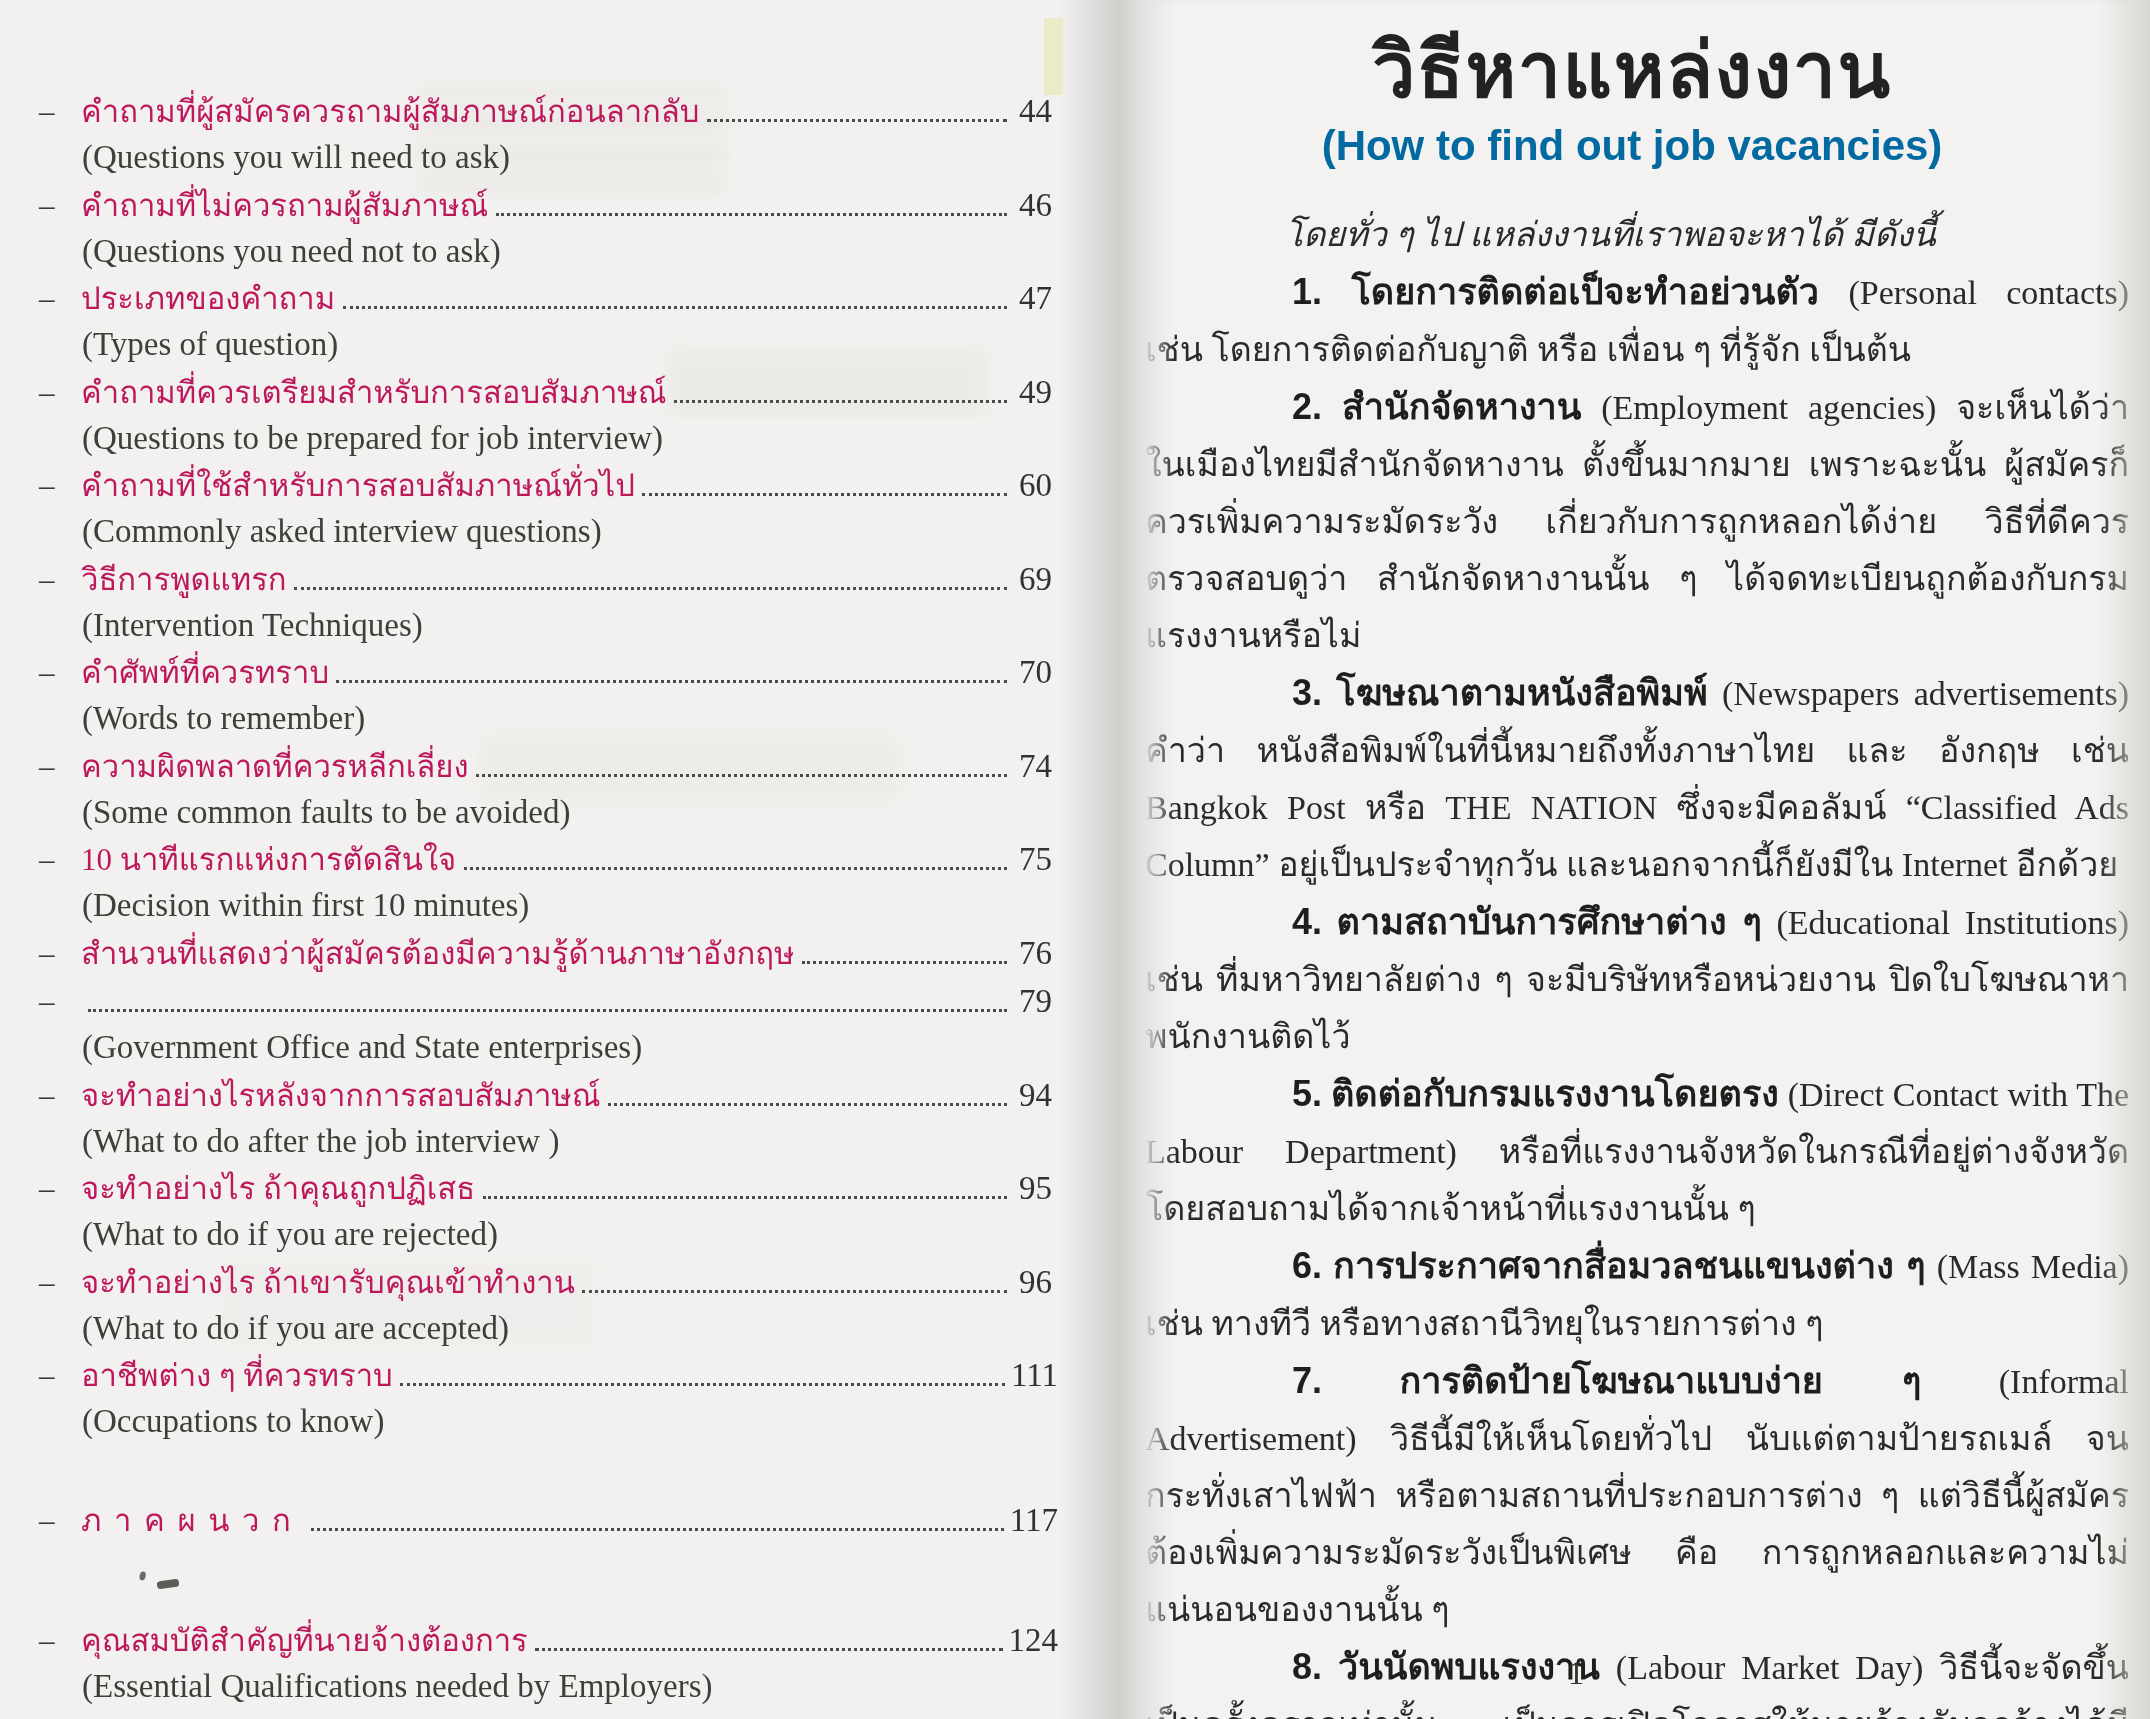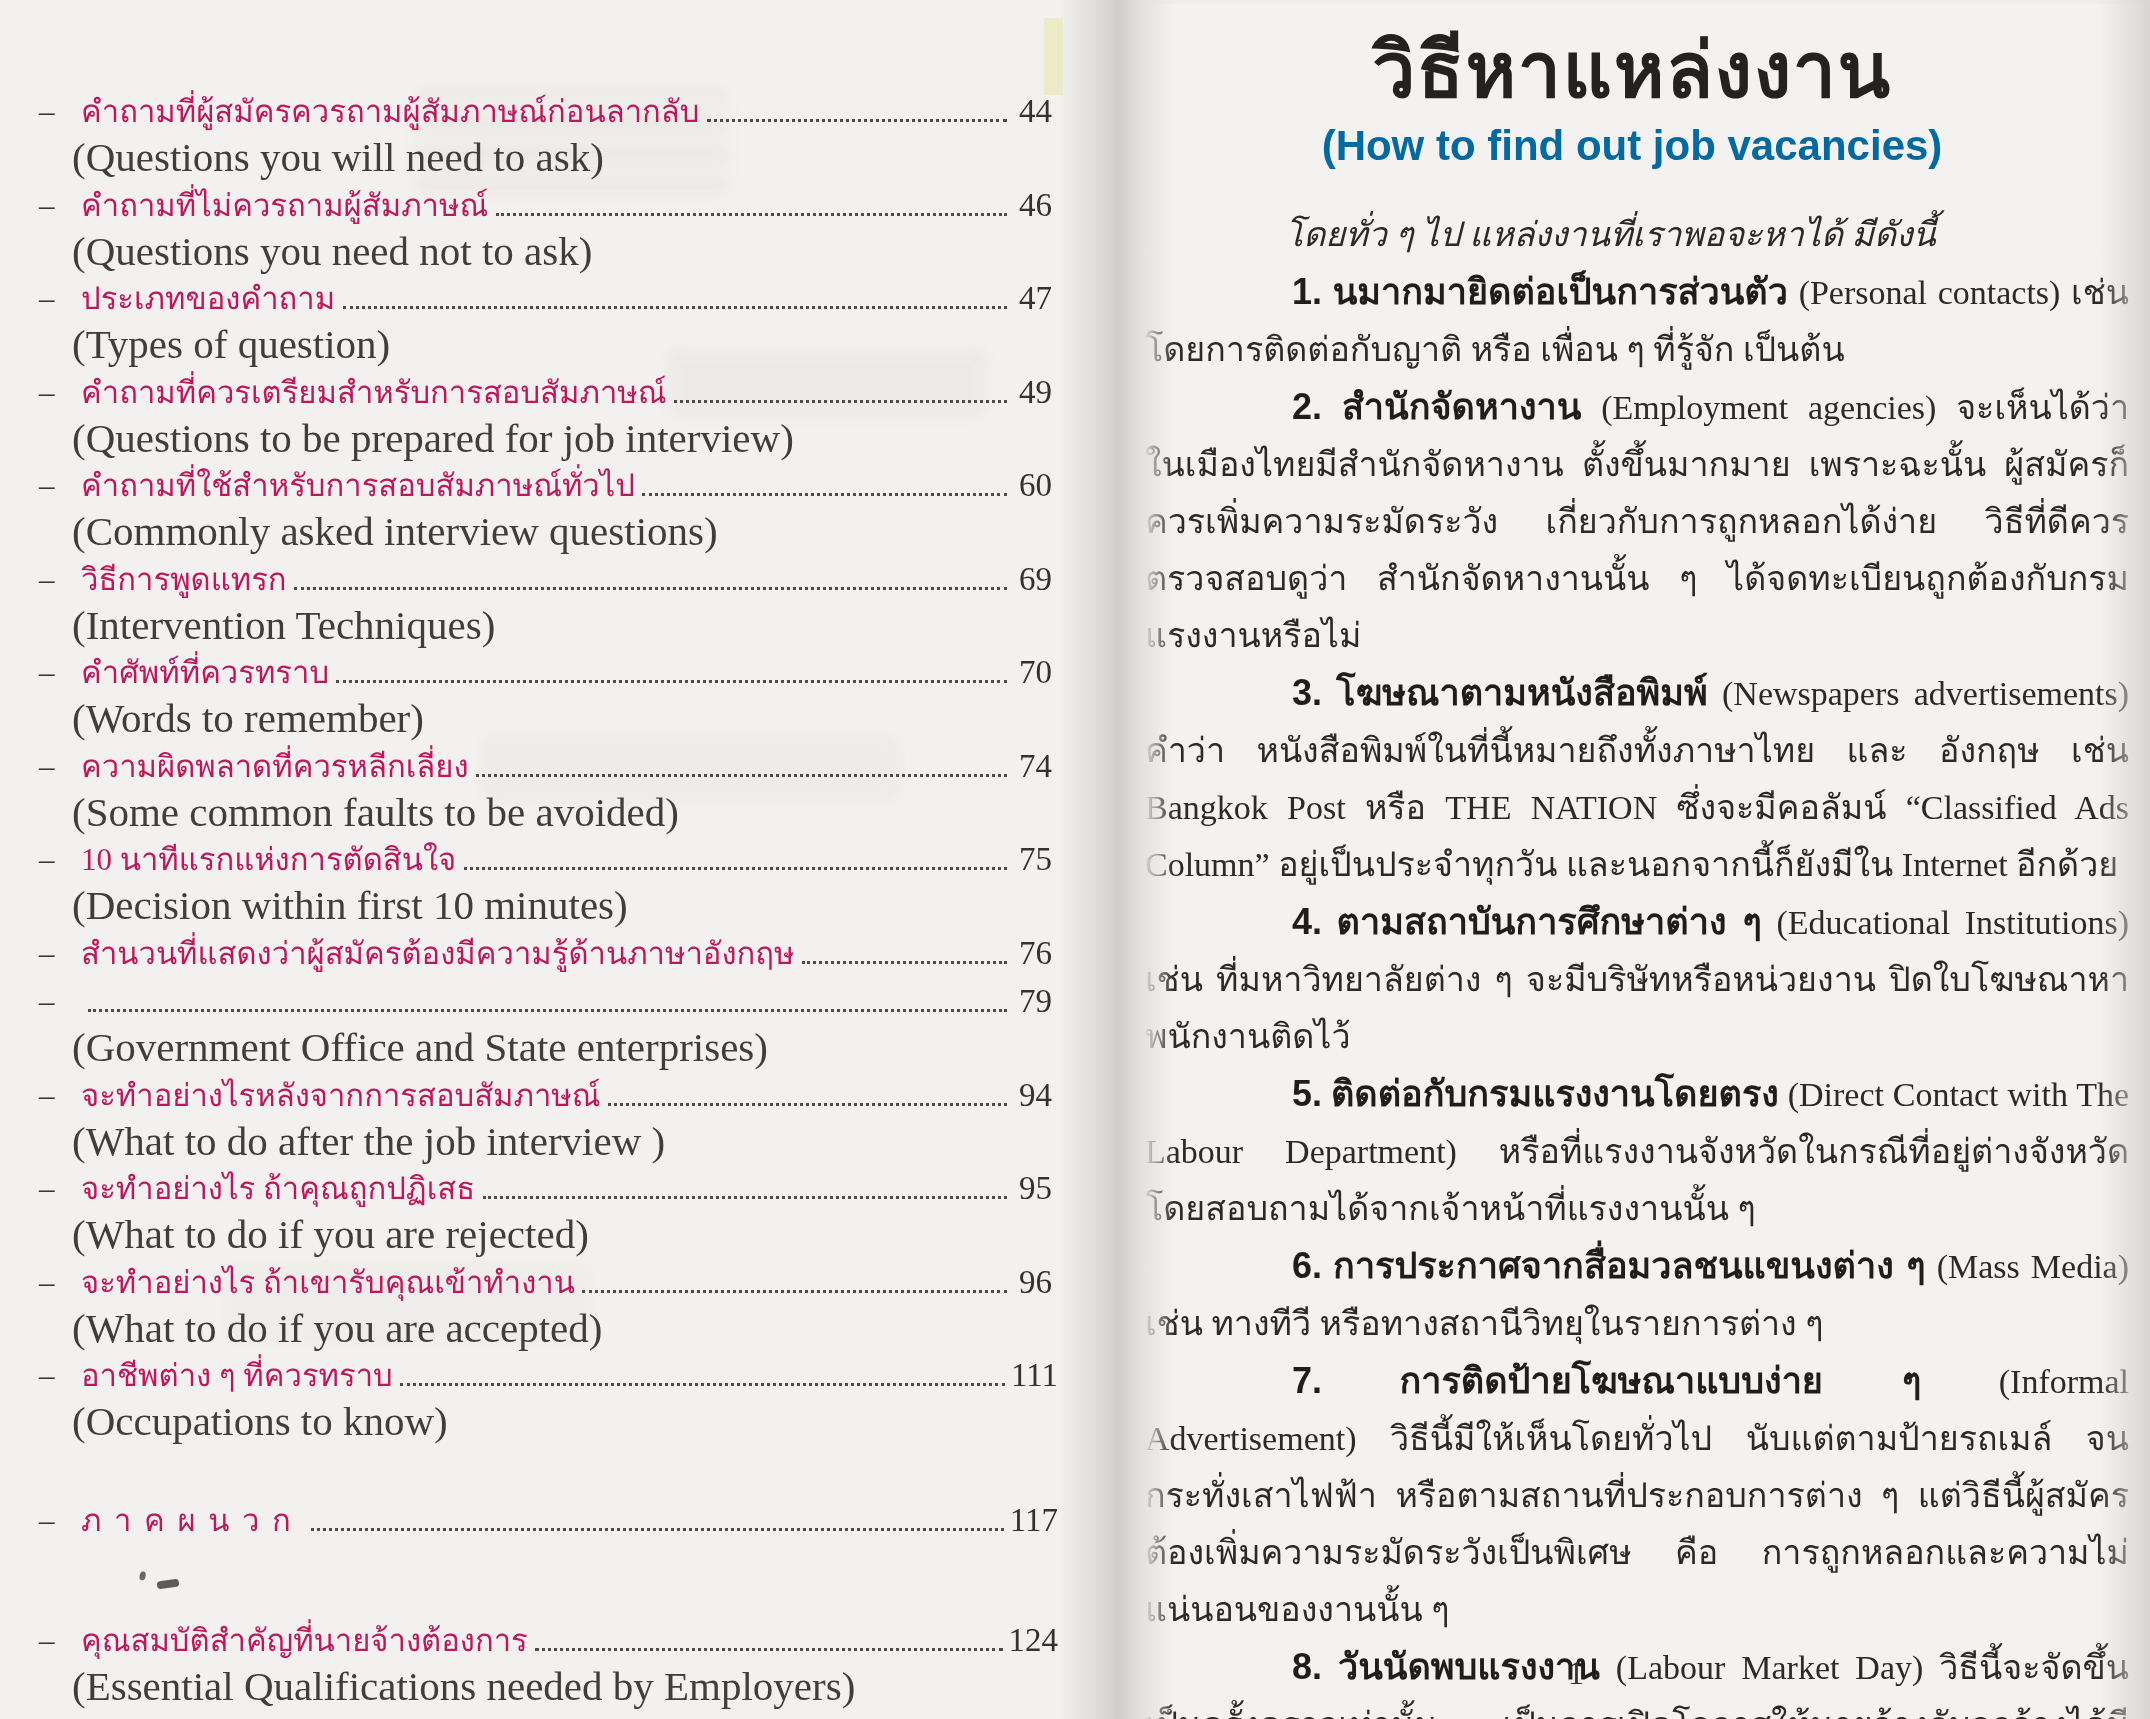--- a/index.html
+++ b/index.html
@@ -52,22 +52,22 @@
     min-width: 22px;
   }
   .toc-row .pg {
     flex: 0 0 auto;
     font-size: 33px;
     color: #333230;
     text-align: center;
     min-width: 45px;
   }
   .toc-entry .eng {
-    margin-left: 33px;
-    font-size: 41px;
+    margin-left: 43px;
+    font-size: 33px;
     line-height: 45px;
     color: #3f3e3b;
   }
 
   
   .ink-mark {
     position: absolute;
     left: 157px; top: 1580px;
     width: 22px; height: 8.2px;
     background: #5d5c58;
@@ -337,21 +337,21 @@
     <div class="ink-mark"></div>
   </div>
 
   <div class="page-right">
 
     <div class="rp-title">วิธีหาแหล่งงาน</div>
     <div class="rp-subtitle">(How to find out job vacancies)</div>
 
     <div class="rp-body">
       <p class="intro">โดยทั่ว ๆ ไป แหล่งงานที่เราพอจะหาได้ มีดังนี้</p>
-    <p class="item"><span class="num">1.</span> <span class="head">นมากมายิดต่อเป็นการส่วนตัว</span> <span class="rest">(Personal contacts) เช่น โดยการติดต่อกับญาติ หรือ เพื่อน ๆ ที่รู้จัก เป็นต้น</span></p>
+    <p class="item"><span class="num">1.</span> <span class="head">โดยการติดต่อเป็จะทำอย่วนตัว</span> <span class="rest">(Personal contacts) เช่น โดยการติดต่อกับญาติ หรือ เพื่อน ๆ ที่รู้จัก เป็นต้น</span></p>
         <p class="item"><span class="num">2.</span> <span class="head">สำนักจัดหางาน</span> <span class="rest">(Employment agencies) จะเห็นได้ว่า ในเมืองไทยมีสำนักจัดหางาน ตั้งขึ้นมากมาย เพราะฉะนั้น ผู้สมัครก็ควรเพิ่มความระมัดระวัง เกี่ยวกับการถูกหลอกได้ง่าย วิธีที่ดีควรตรวจสอบดูว่า สำนักจัดหางานนั้น ๆ ได้จดทะเบียนถูกต้องกับกรมแรงงานหรือไม่</span></p>
         <p class="item"><span class="num">3.</span> <span class="head">โฆษณาตามหนังสือพิมพ์</span> <span class="rest">(Newspapers advertisements) คำว่า หนังสือพิมพ์ในที่นี้หมายถึงทั้งภาษาไทย และ อังกฤษ เช่น Bangkok Post หรือ THE NATION ซึ่งจะมีคอลัมน์ “Classified Ads Column” อยู่เป็นประจำทุกวัน และนอกจากนี้ก็ยังมีใน Internet อีกด้วย</span></p>
         <p class="item"><span class="num">4.</span> <span class="head">ตามสถาบันการศึกษาต่าง ๆ</span> <span class="rest">(Educational Institutions) เช่น ที่มหาวิทยาลัยต่าง ๆ จะมีบริษัทหรือหน่วยงาน ปิดใบโฆษณาหาพนักงานติดไว้</span></p>
         <p class="item"><span class="num">5.</span> <span class="head">ติดต่อกับกรมแรงงานโดยตรง</span> <span class="rest">(Direct Contact with The Labour Department) หรือที่แรงงานจังหวัดในกรณีที่อยู่ต่างจังหวัด โดยสอบถามได้จากเจ้าหน้าที่แรงงานนั้น ๆ</span></p>
         <p class="item"><span class="num">6.</span> <span class="head">การประกาศจากสื่อมวลชนแขนงต่าง ๆ</span> <span class="rest">(Mass Media) เช่น ทางทีวี หรือทางสถานีวิทยุในรายการต่าง ๆ</span></p>
         <p class="item"><span class="num">7.</span> <span class="head">การติดป้ายโฆษณาแบบง่าย ๆ</span> <span class="rest">(Informal Advertisement) วิธีนี้มีให้เห็นโดยทั่วไป นับแต่ตามป้ายรถเมล์ จนกระทั่งเสาไฟฟ้า หรือตามสถานที่ประกอบการต่าง ๆ แต่วิธีนี้ผู้สมัครต้องเพิ่มความระมัดระวังเป็นพิเศษ คือ การถูกหลอกและความไม่แน่นอนของงานนั้น ๆ</span></p>
         <p class="item"><span class="num">8.</span> <span class="head">วันนัดพบแรงงาน</span> <span class="rest">(Labour Market Day) วิธีนี้จะจัดขึ้นเป็นครั้งคราวเท่านั้น เป็นการเปิดโอกาสให้นายจ้างกับลูกจ้างได้มีโอกาสพบกันโดยตรง ผู้สมัครต้องคอยติดตามเอาเองว่า จะมีขึ้นเมื่อไรและที่ไหนบ้าง</span></p>
       </div>
 
     <div class="rp-page-number">1</div>

